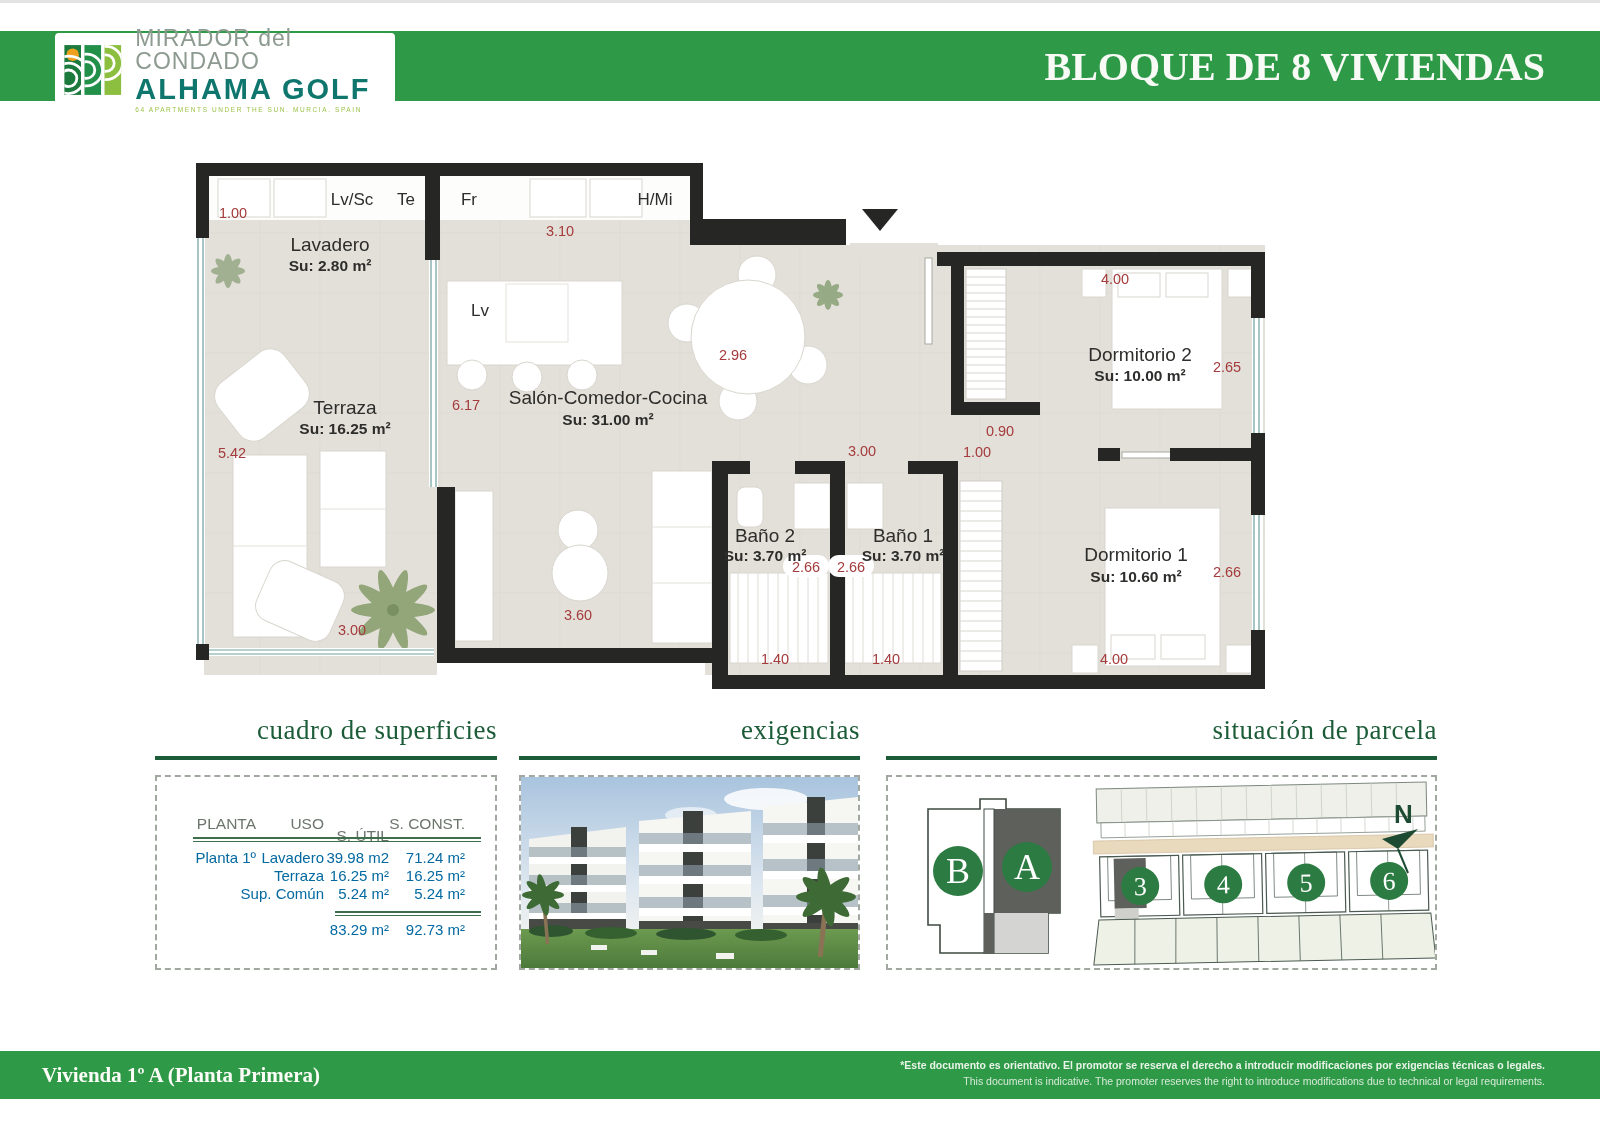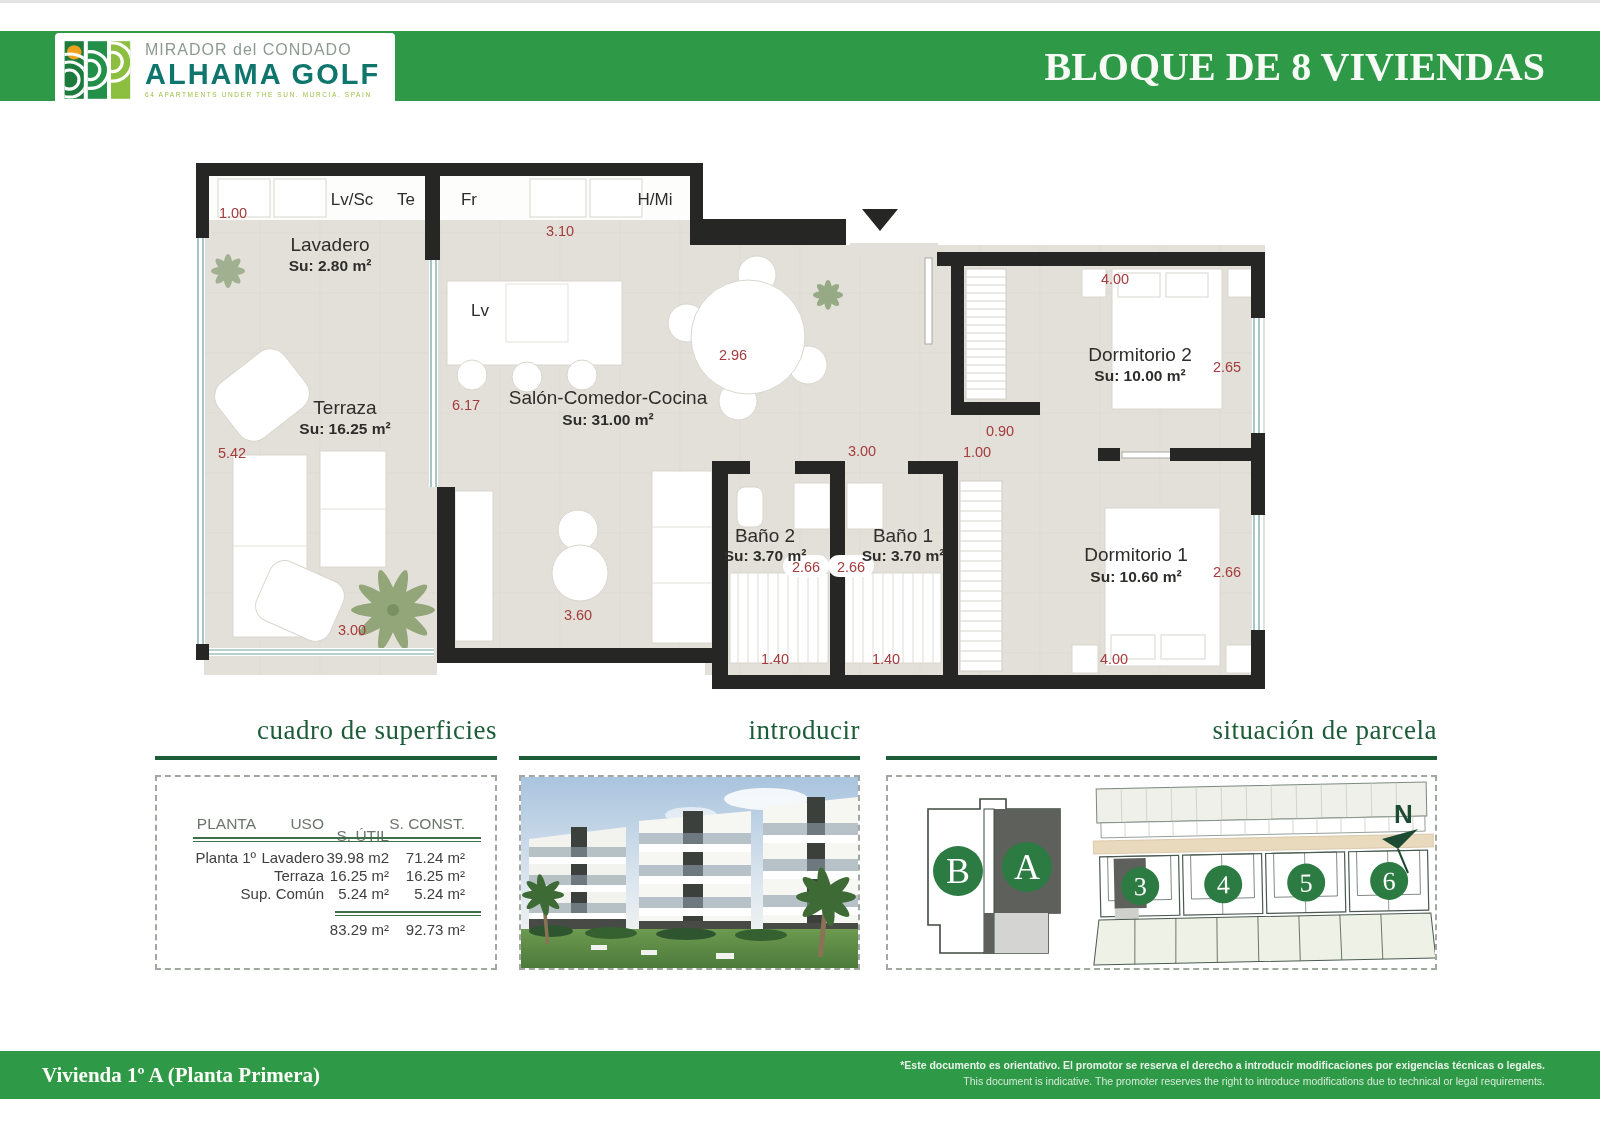--- a/index.html
+++ b/index.html
@@ -4,38 +4,38 @@
 <style>
   html,body{margin:0;padding:0;background:#ffffff;}
   .sheet{position:relative;width:1600px;height:1131px;margin:0 auto;background:#fff;overflow:hidden;
          font-family:"Liberation Sans",sans-serif;border-top:3px solid #e3e3e3;}
   
   .topbar{position:absolute;left:0;top:28px;width:1600px;height:70px;background:#2e9a47;}
   .botbar{position:absolute;left:0;top:1048px;width:1600px;height:48px;background:#2e9a47;}
   .logo-panel{position:absolute;left:55px;top:30px;width:340px;height:74px;background:#fff;
               border-radius:4px;display:flex;align-items:center;padding:4px 10px 4px 8px;box-sizing:border-box;z-index:3;}
   .logo-text{margin-left:10px;line-height:1;}
-  .logo-line1{font-size:16px;color:#8c9a90;letter-spacing:1px;}
+  .logo-line1{font-size:23px;color:#8c9a90;letter-spacing:1px;}
   .logo-line2{font-size:29px;font-weight:bold;color:#0f766e;letter-spacing:2px;margin-top:2px;}
   .logo-tag{font-size:6.5px;color:#9cc24a;letter-spacing:1.6px;margin-top:3px;}
   .main-title{position:absolute;right:55px;top:28px;height:70px;display:flex;align-items:center;
               font-family:"Liberation Serif",serif;font-weight:bold;font-size:40px;color:#f8faf5;z-index:2;}
   
   .footer-title{position:absolute;left:42px;top:1048px;height:48px;display:flex;align-items:center;
                 font-family:"Liberation Serif",serif;font-weight:bold;font-size:21px;color:#fdfdf8;}
   .disclaimer{position:absolute;right:55px;top:1055px;width:760px;text-align:right;color:#e9f3e8;}
   .disclaimer .l1{font-size:10.5px;font-weight:bold;line-height:1.5;}
   .disclaimer .l2{font-size:10.5px;line-height:1.4;opacity:.9;}
   
   .sec-title{position:absolute;font-family:"Liberation Serif",serif;font-size:27px;color:#1c5c38;letter-spacing:.5px;
              text-align:right;white-space:nowrap;}
   .sec-rule{position:absolute;height:4px;background:#1c5c38;}
   .sec-box{position:absolute;border:2px dashed #a0a89f;background:#fff;box-sizing:border-box;}
   
-  .t-cell{position:absolute;white-space:nowrap;font-size:15px;color:#404040;}
+  .t-cell{position:absolute;white-space:nowrap;font-size:15px;color:#0369a1;}
   .t-head{font-size:15.5px;color:#6b756c;}
   .dbl-rule{position:absolute;height:5px;border-top:2px solid #3e6e4c;border-bottom:1px solid #3e6e4c;box-sizing:border-box;}
   svg text{font-family:"Liberation Sans",sans-serif;}
   .room-name{font-size:19px;fill:#2d2d2b;}
   .room-area{font-size:15.5px;font-weight:bold;fill:#2d2d2b;}
   .fixture{font-size:17px;fill:#2d2d2b;}
   .dim{font-size:14.5px;fill:#a43b3c;}
   .serif-circle{font-family:"Liberation Serif",serif;fill:#fff;}
 </style>
 </head>
@@ -307,21 +307,21 @@
 
     <span class="t-cell" style="top:108px;right:171px;">Sup. Común</span>
     <span class="t-cell" style="top:108px;right:106px;">5.24 m²</span>
     <span class="t-cell" style="top:108px;right:30px;">5.24 m²</span>
 
     <div class="dbl-rule" style="left:178px;top:134px;width:146px;"></div>
     <span class="t-cell" style="top:144px;right:106px;">83.29 m²</span>
     <span class="t-cell" style="top:144px;right:30px;">92.73 m²</span>
   </div>
 
-  <div class="sec-title" style="left:519px;top:712px;width:341px;">introducir</div>
+  <div class="sec-title" style="left:519px;top:712px;width:341px;">exigencias</div>
   <div class="sec-rule" style="left:519px;top:753px;width:341px;"></div>
   <div class="sec-box" style="left:519px;top:772px;width:341px;height:195px;padding:0;">
     <svg width="337" height="191" viewBox="0 0 337 191">
       <defs>
         <linearGradient id="sky" x1="0" y1="0" x2="0" y2="1">
           <stop offset="0" stop-color="#a9c4de"></stop>
             <stop offset="0.7" stop-color="#dfe8f0"></stop>
             <stop offset="1" stop-color="#f0f2f0"></stop>
         </linearGradient>
         <linearGradient id="lawn" x1="0" y1="0" x2="0" y2="1">

